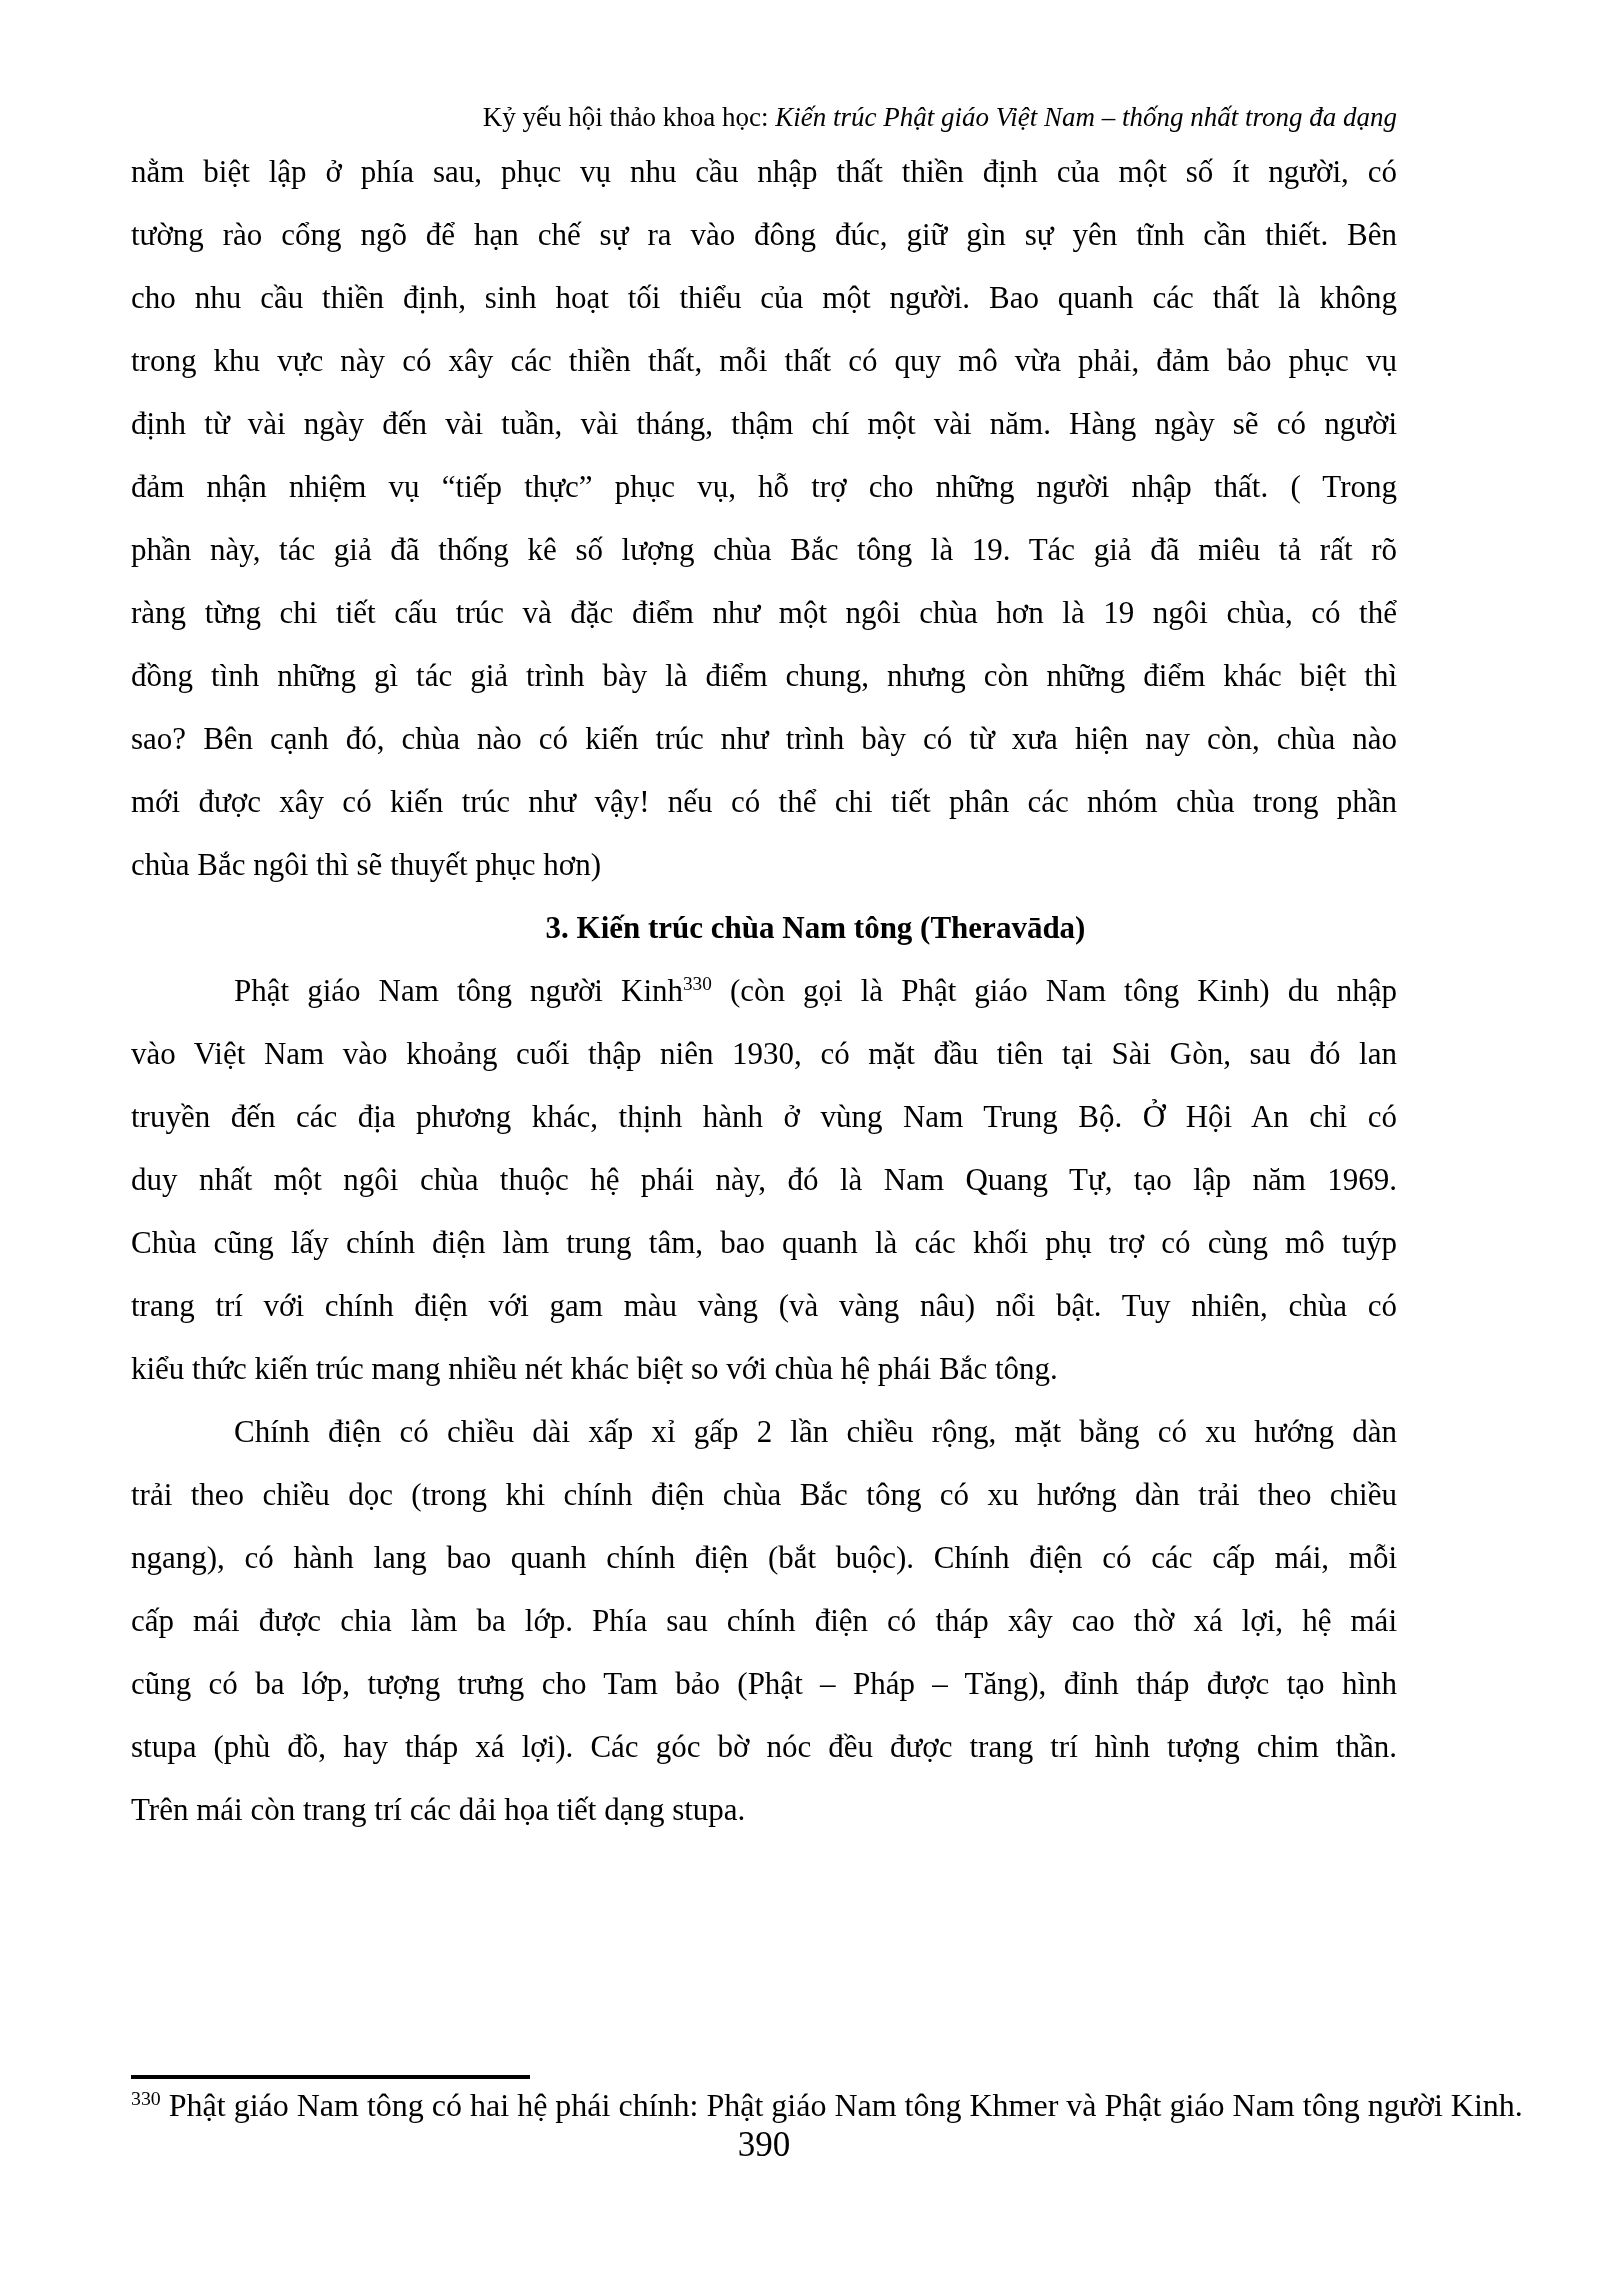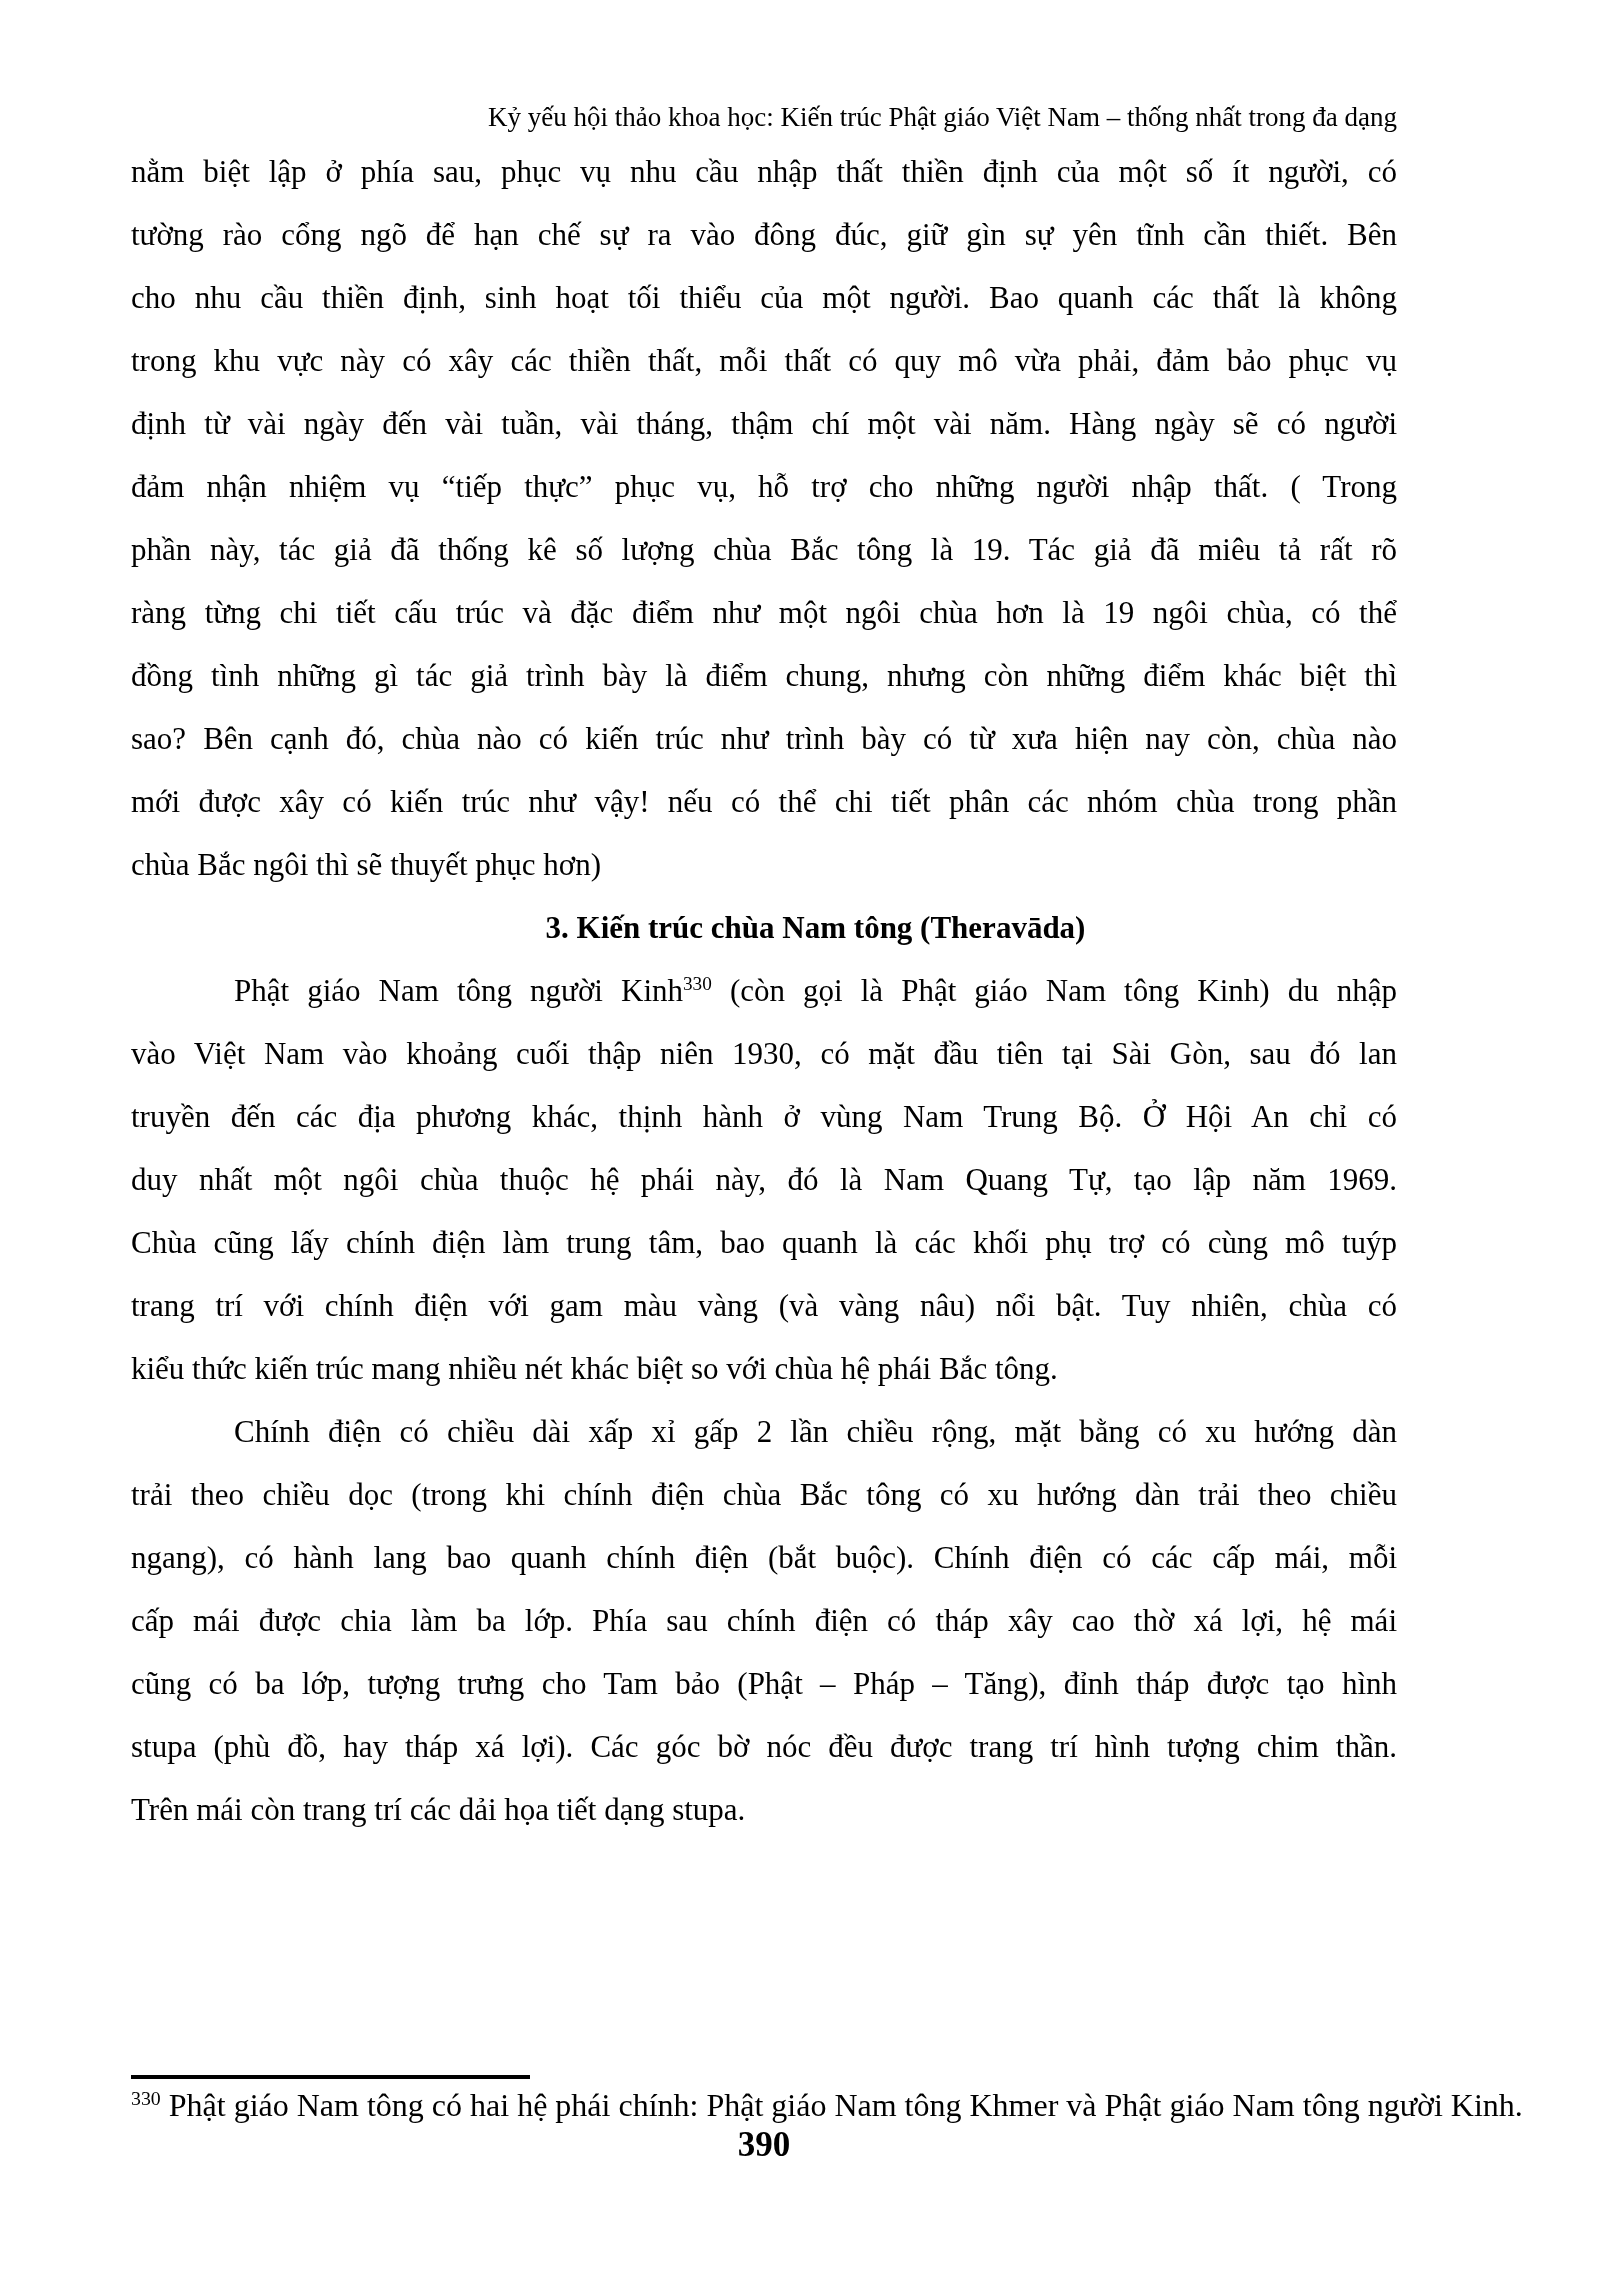--- a/index.html
+++ b/index.html
@@ -17,21 +17,21 @@
   .running-header {
     position: absolute;
     left: 131px;
     top: 98px;
     width: 1266px;
     text-align: right;
     font-size: 27px;
     line-height: 39px;
     white-space: nowrap;
   }
-  .running-header .book-title { }
+  .running-header .book-title { font-style: italic; }
 
   
   .body-text {
     position: absolute;
     left: 131px;
     top: 140px;
     width: 1266px;
     font-size: 31px;
   }
   .line { height: 63px; line-height: 63px; }
@@ -64,21 +64,20 @@
     line-height: 37px;
   }
   .page-number {
     position: absolute;
     left: 131px;
     top: 2123px;
     width: 1266px;
     text-align: center;
     font-size: 35px;
     line-height: 43px;
-    font-weight: bold;
   }
 </style>
 </head>
 <body>
 
 <div class="page">
 
   <div class="running-header"><span>Kỷ yếu hội thảo khoa học: </span><span class="book-title">Kiến trúc Phật giáo Việt Nam – thống nhất trong đa dạng</span></div>
 
   <div class="body-text">

